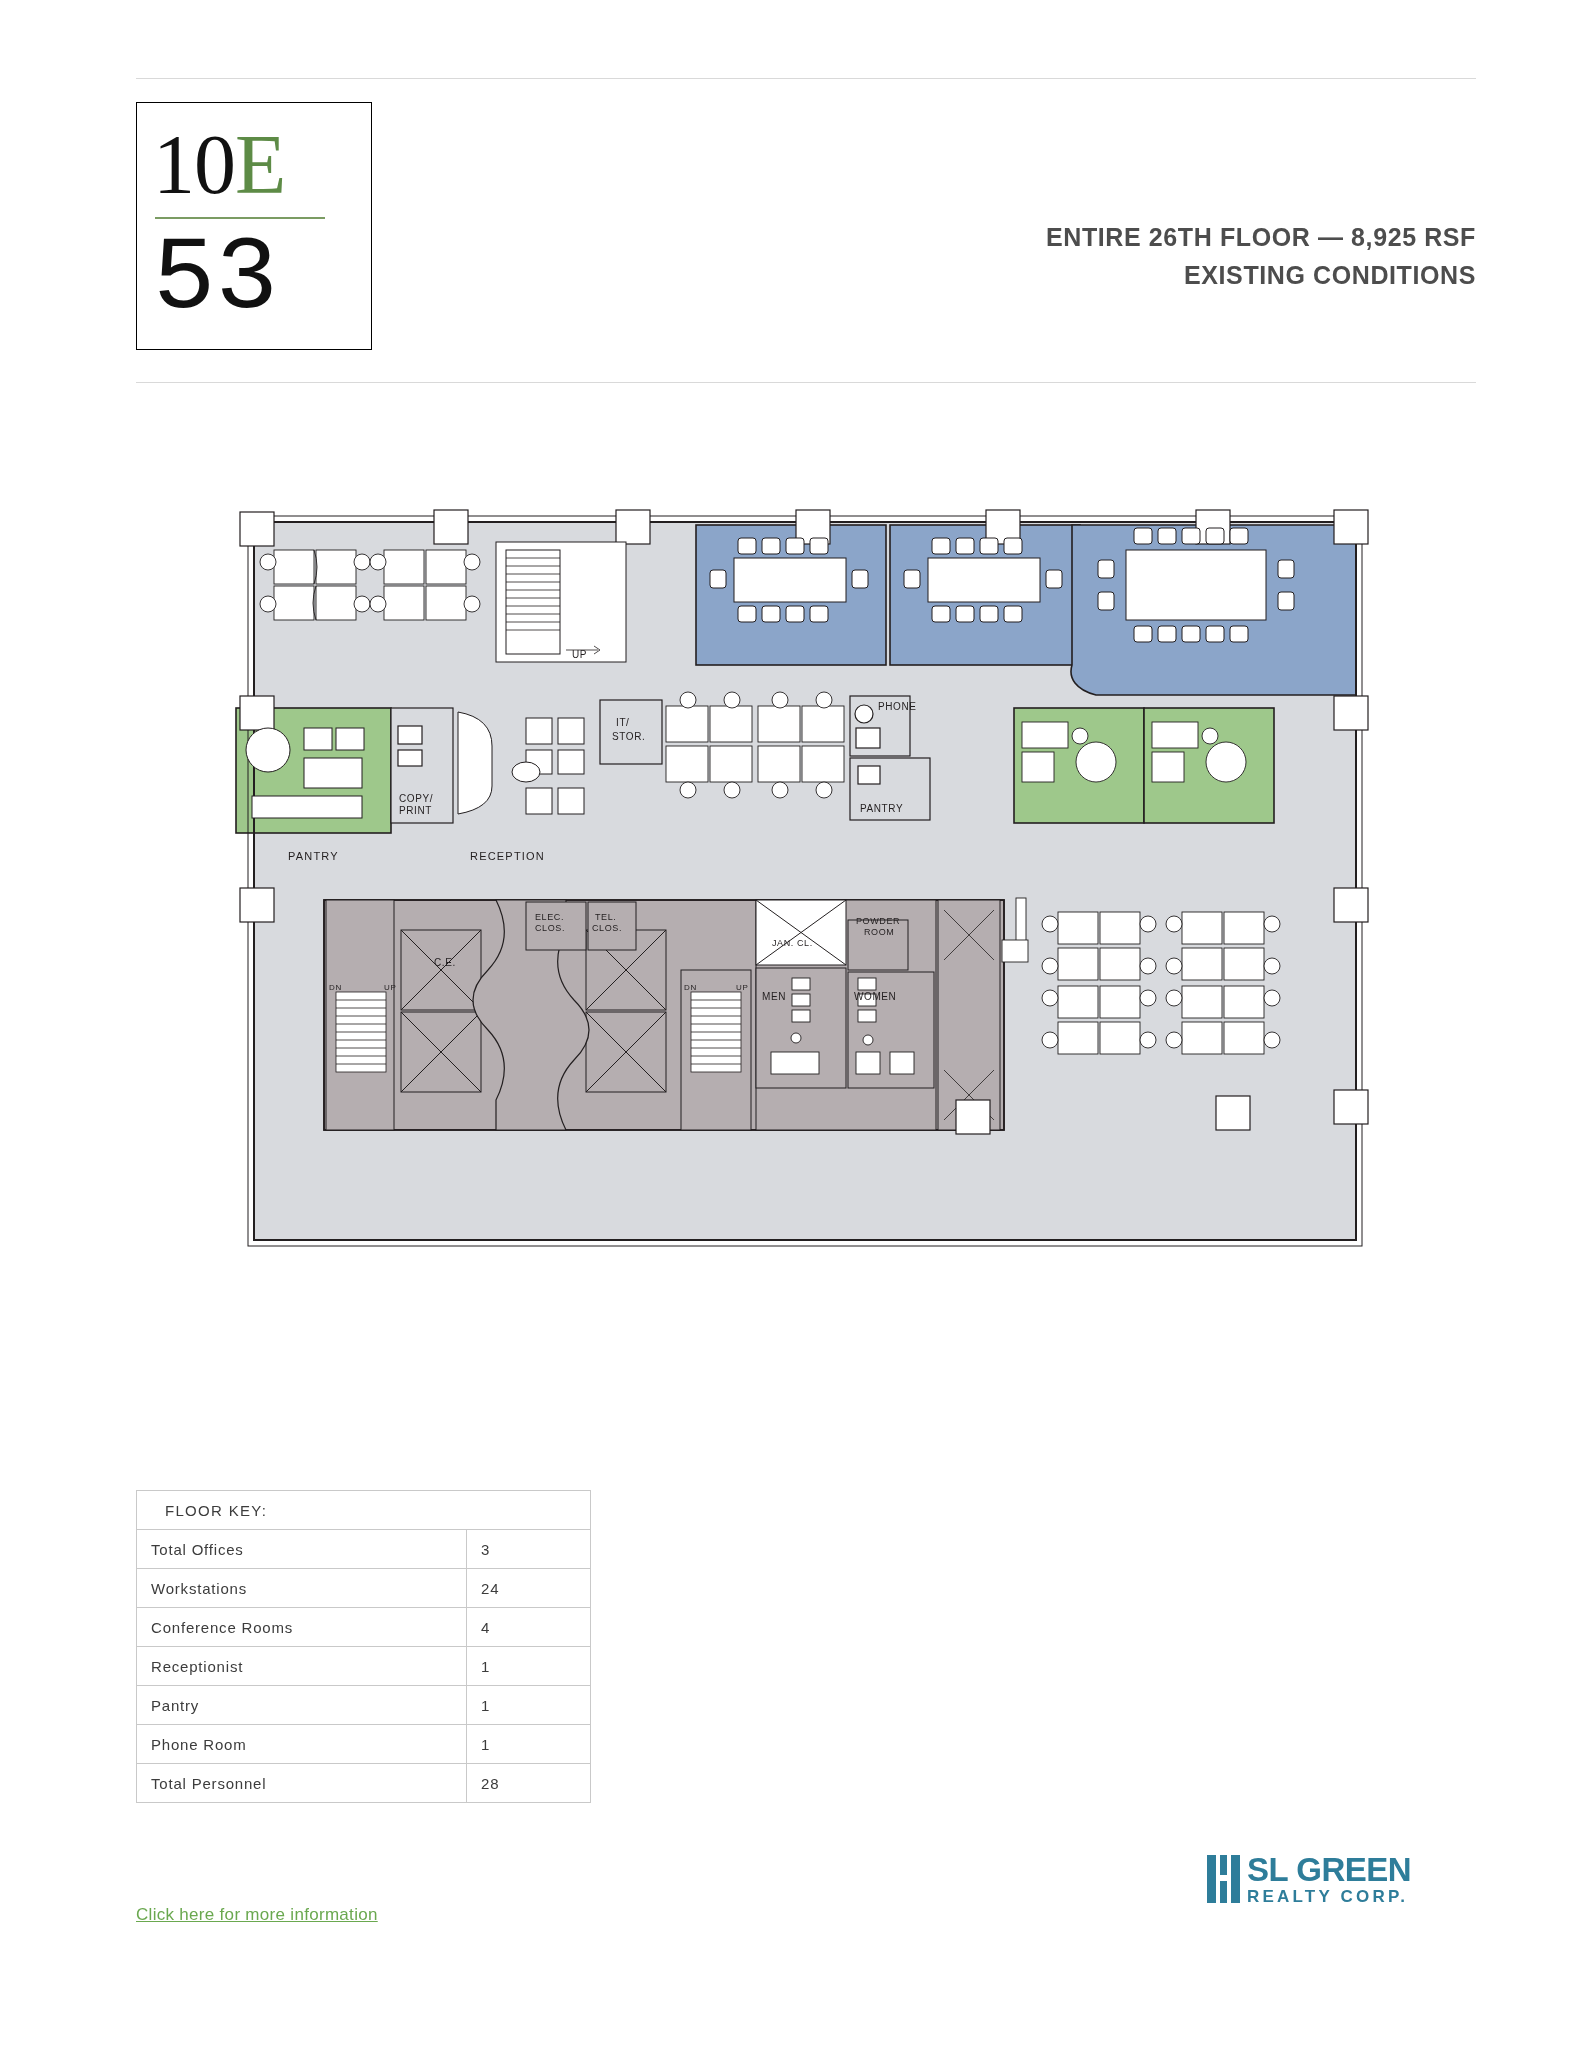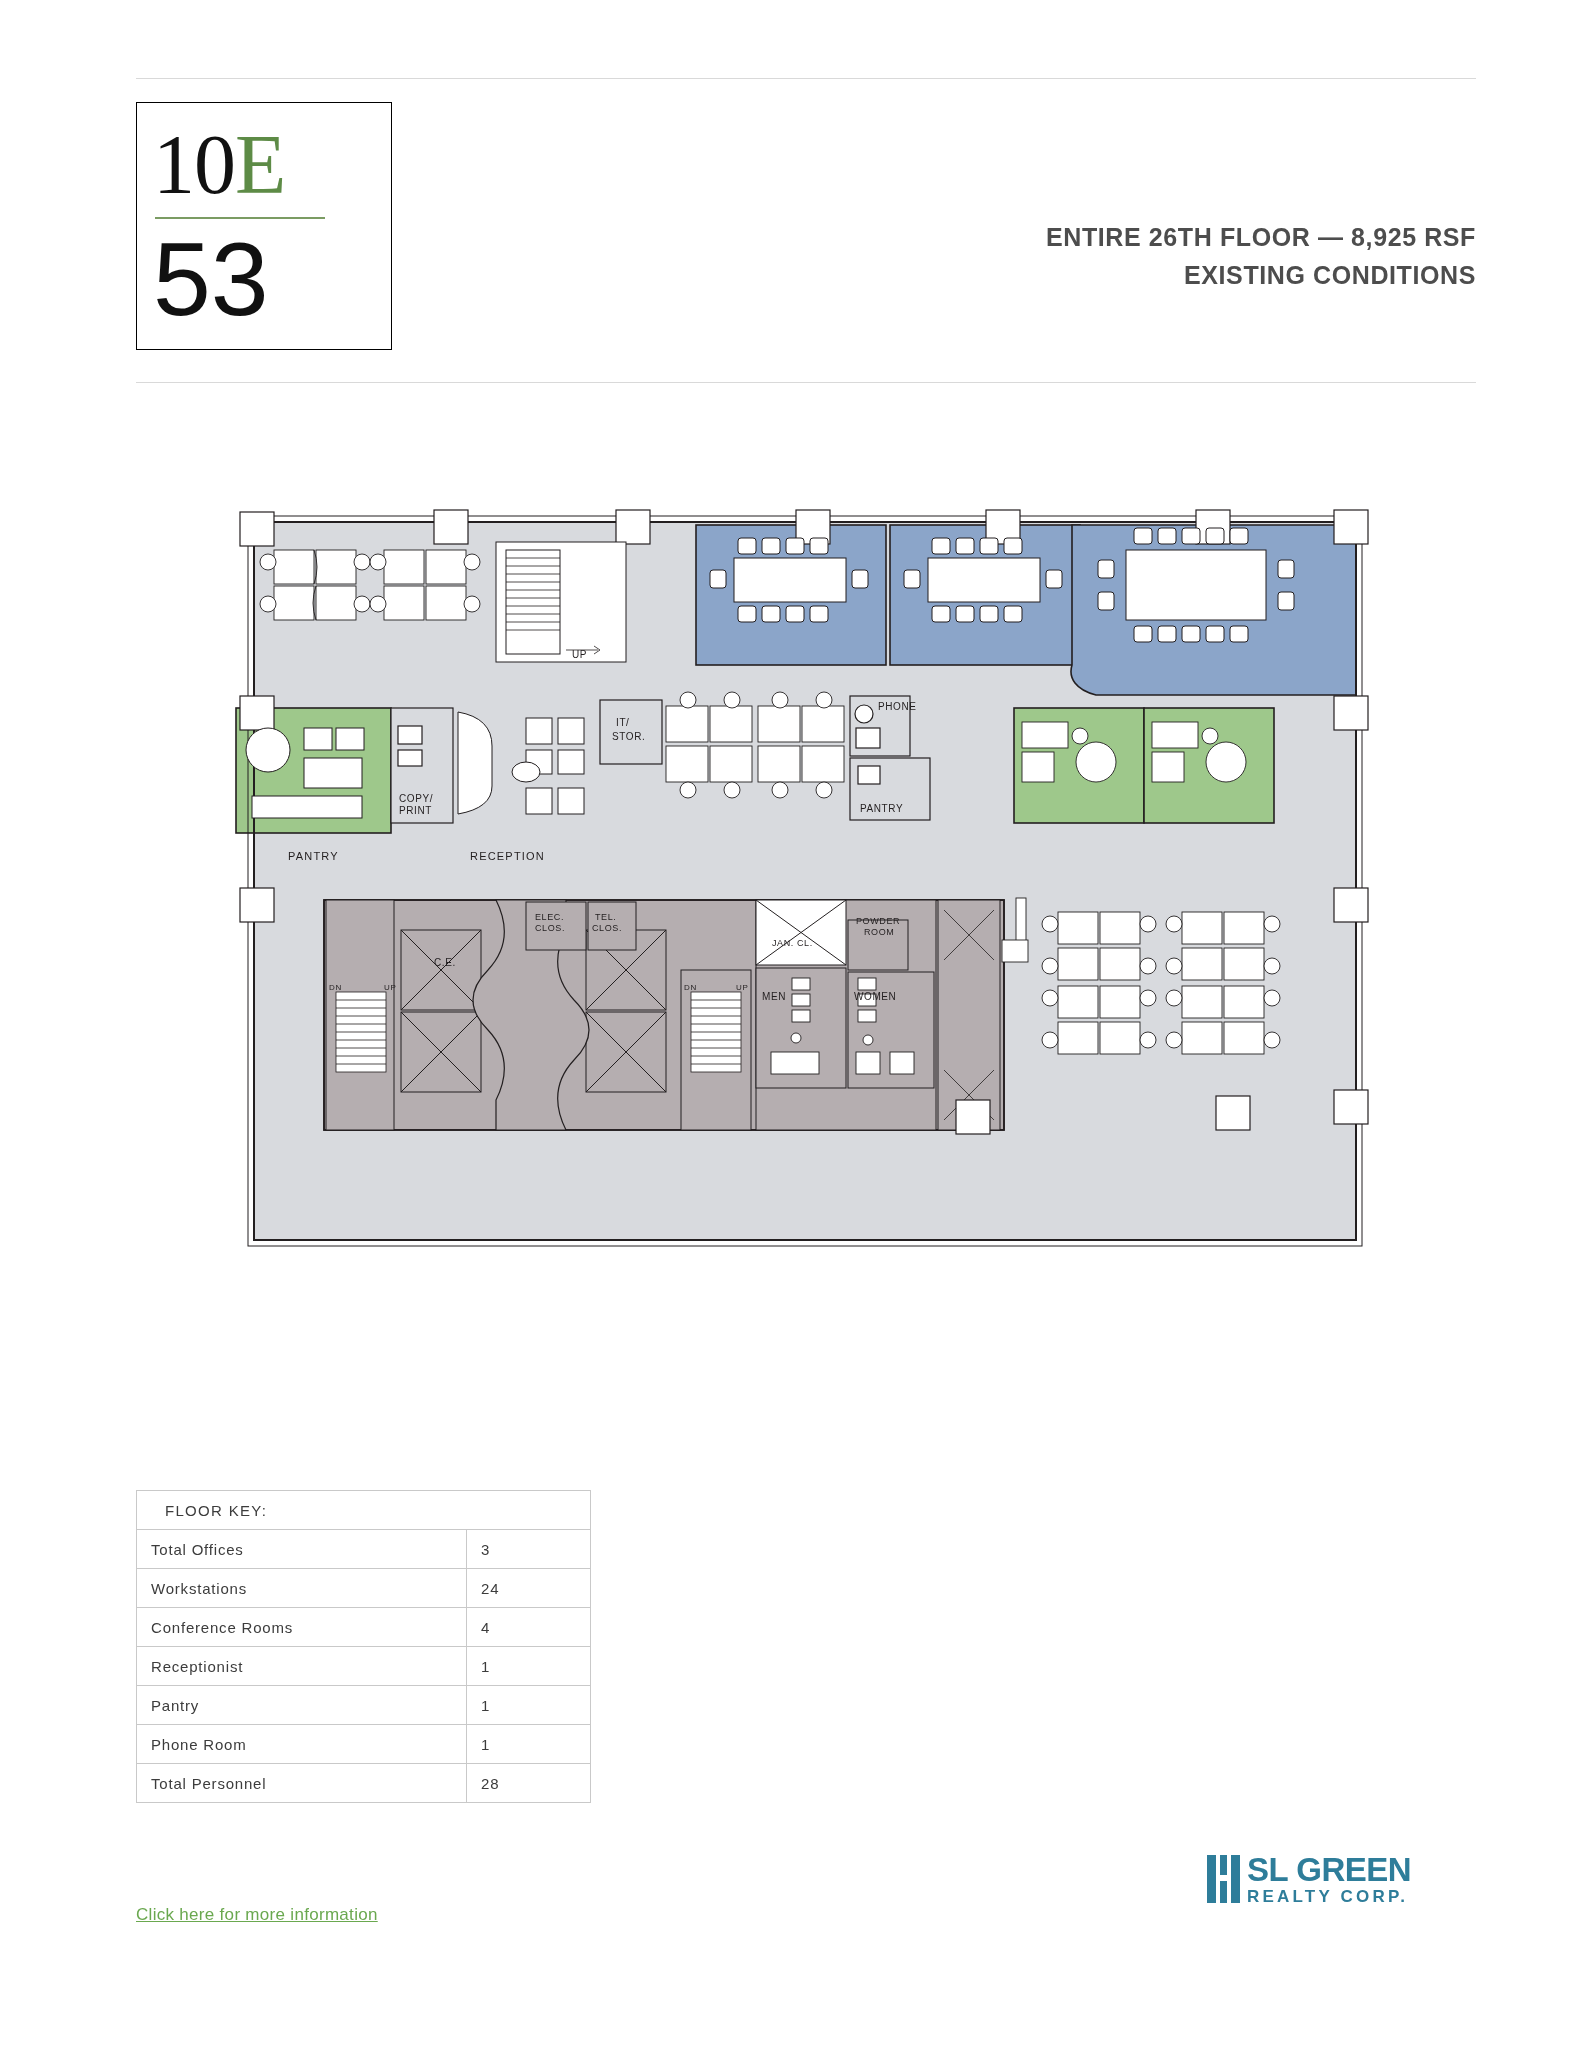--- a/index.html
+++ b/index.html
@@ -31,21 +31,21 @@
     height: 1px;
     background: #d9d9d9;
   }
   .header-rule.top { top: 0; }
   .header-rule.bottom { top: 304px; }
 
   .logo-box {
     position: absolute;
     left: 0px;
     top: 24px;
-    width: 256px;
+    width: 236px;
     height: 248px;
     border: 1px solid #000;
     box-sizing: border-box;
     background: #fff;
     padding-left: 32px;
   }
   .logo-10e {
     position: absolute;
     left: 16px;
     top: 16px;
@@ -66,21 +66,21 @@
     width: 170px;
     height: 2px;
     background: #7b9c63;
   }
   .logo-53 {
     position: absolute;
     left: 16px;
     top: 118px;
     width: 188px;
     height: 116px;
-    font-family: Liberation Sans, sans-serif;
+    font-family: Liberation Mono, monospace;
     font-size: 104px;
     line-height: 116px;
     color: #111;
   }
 
   .header-titles {
     position: absolute;
     right: 0;
     top: 96px;
     text-align: right;

